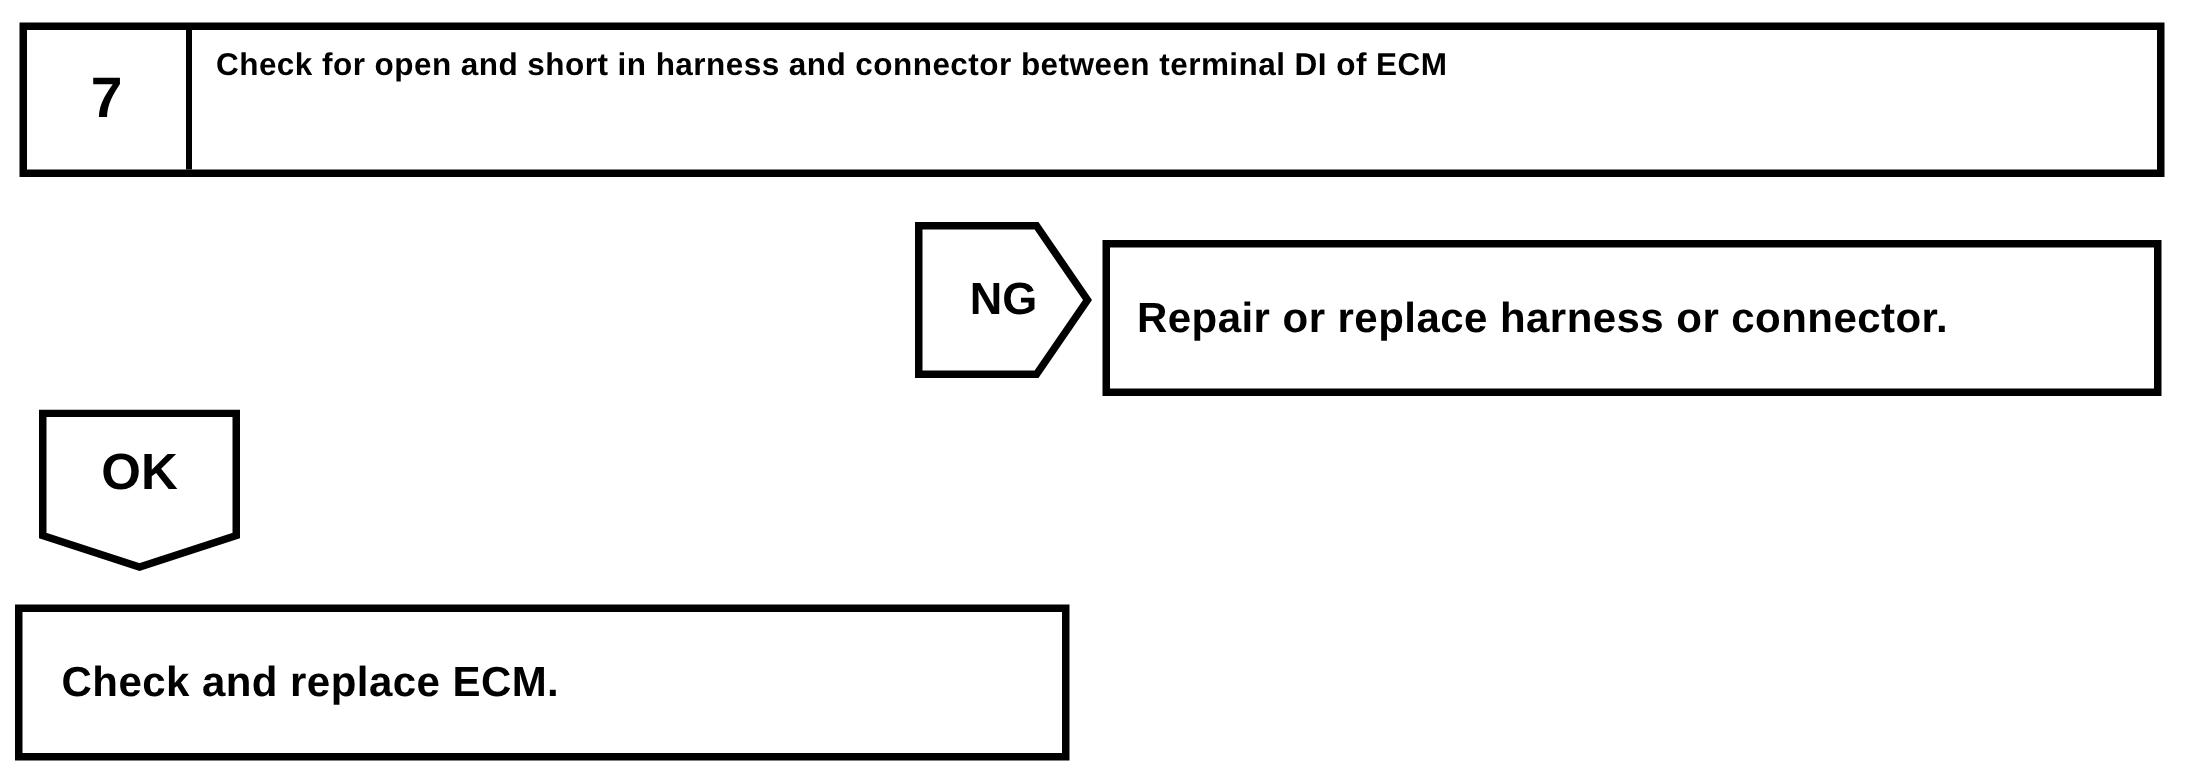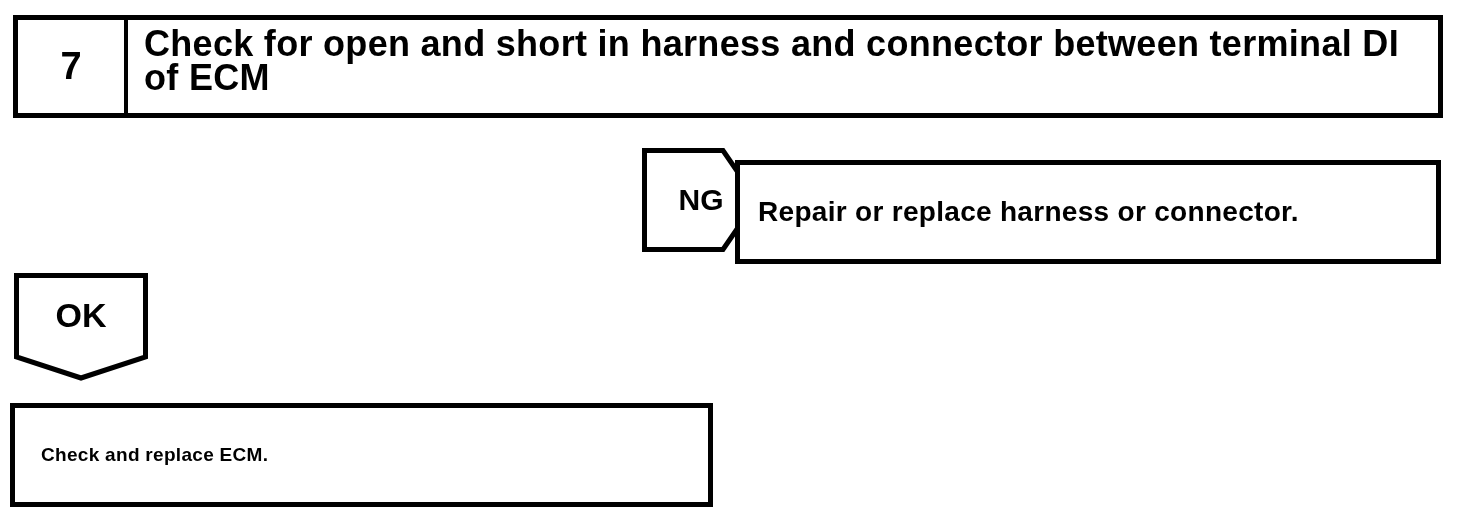--- a/index.html
+++ b/index.html
@@ -26,29 +26,29 @@
   }
   .step-num-cell {
     width: 110px;
     border-right: 4px solid #000;
     display: flex; align-items: center; justify-content: center;
     font-size: 38px;
   }
   .step-text {
     flex: 1;
     padding: 7px 20px 0 16px;
-    font-size: 36px;
+    font-size: 21px;
     line-height: 34px;
     letter-spacing: 0.3px;
   }
 
   
   .connector svg { display: block; }
-  .ng-connector { left: 610px; top: 148px; width: 118px; height: 80px; margin-left: 32px; }
-  .ok-connector { left: 14px;  top: 273px; width: 132px; height: 108px; }
+  .ng-connector { left: 610px; top: 148px; width: 118px; height: 80px; }
+  .ok-connector { left: 26px;  top: 273px; width: 132px; height: 108px; }
   .connector-label {
     position: absolute;
     display: flex; align-items: center; justify-content: center;
   }
   .ng-label { left: 0; top: 0; width: 118px; height: 104px; font-size: 30px; }
   .ok-label { left: 0; top: 0; width: 134px; height: 84px;  font-size: 34px; }
 
   
   .ng-box {
     left: 735px; top: 160px;
@@ -61,21 +61,21 @@
     background: #fff;
   }
 
   
   .result-box {
     left: 10px; top: 403px;
     width: 703px; height: 104px;
     border: 5px solid #000;
     display: flex; align-items: center;
     padding-left: 26px;
-    font-size: 19px;
+    font-size: 28px;
     letter-spacing: 0.3px;
     background: #fff;
   }
 </style>
 </head>
 <body>
 
 <div class="page">
 
   <div class="abs step-box">

